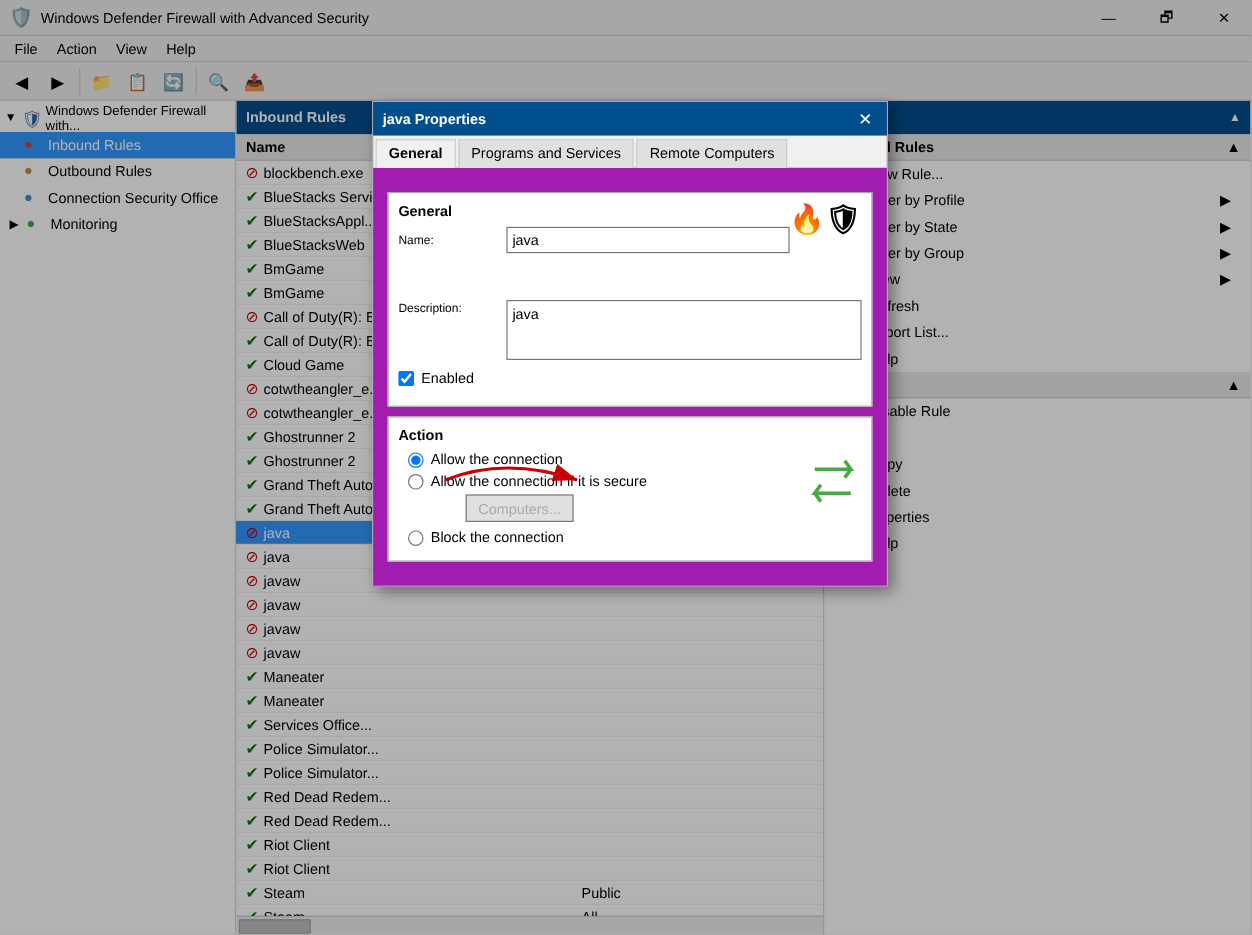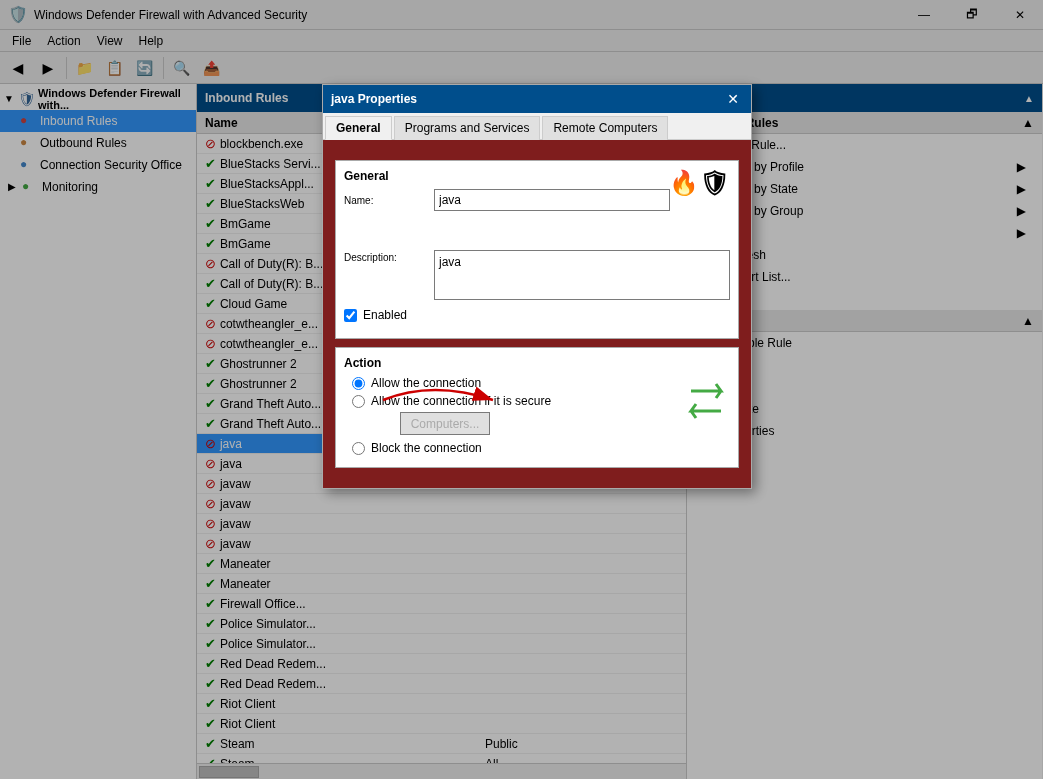--- a/index.html
+++ b/index.html
@@ -187,23 +187,23 @@
       top: 0; left: 0; right: 0; bottom: 0;
       background: rgba(0,0,0,0.3);
       z-index: 100;
       display: flex;
       align-items: flex-start;
       justify-content: flex-start;
     }
     .dialog {
       position: absolute;
       top: 84px;
-      left: 322px;
+      left: 310px;
       width: 430px;
-      background: #7f1d1d;
+      background: #a21caf;
       border: 1px solid #aaa;
       box-shadow: 4px 4px 12px rgba(0,0,0,0.4);
       z-index: 200;
     }
     .dialog-title-bar {
       background: #004e8c;
       color: white;
       display: flex;
       align-items: center;
       justify-content: space-between;
@@ -373,21 +373,21 @@
   <button class="toolbar-btn">🔍</button>
   <button class="toolbar-btn">📤</button>
 </div>
 
 <div class="main-layout">
 
   <div class="tree-panel">
     <div class="tree-item">
       <span class="tree-expand">▼</span>
       <span class="tree-icon shield-fw">🛡</span>
-      <span style="font-size:11px;font-weight:bold;">Windows Defender Firewall with...</span>
+      <span style="font-size:11px;">Windows Defender Firewall with...</span>
     </div>
     <div class="tree-item selected" style="padding-left:20px;">
       <span class="tree-icon" style="color:#cc4444;">●</span>
       <span>Inbound Rules</span>
     </div>
     <div class="tree-item" style="padding-left:20px;">
       <span class="tree-icon" style="color:#cc8844;">●</span>
       <span>Outbound Rules</span>
     </div>
     <div class="tree-item" style="padding-left:20px;">
@@ -617,21 +617,21 @@
         <span style="color:#008000; font-size:13px;">✔</span>
         <span>Maneater</span>
       </div>
       <div class="rule-cell" style="width:100px;">
         <span></span>
       </div>
     </div>
         <div class="rule-row">
       <div class="rule-cell" style="width:280px;">
         <span style="color:#008000; font-size:13px;">✔</span>
-        <span>Firewall Office...</span>
+        <span>Services Office...</span>
       </div>
       <div class="rule-cell" style="width:100px;">
         <span></span>
       </div>
     </div>
         <div class="rule-row">
       <div class="rule-cell" style="width:280px;">
         <span style="color:#008000; font-size:13px;">✔</span>
         <span>Police Simulator...</span>
       </div>

